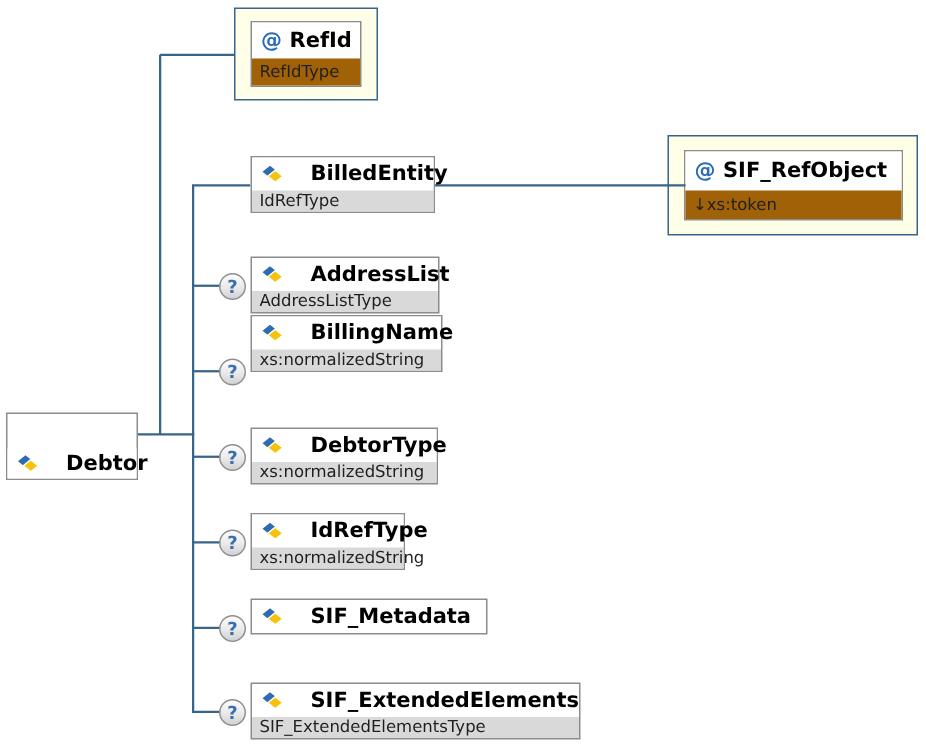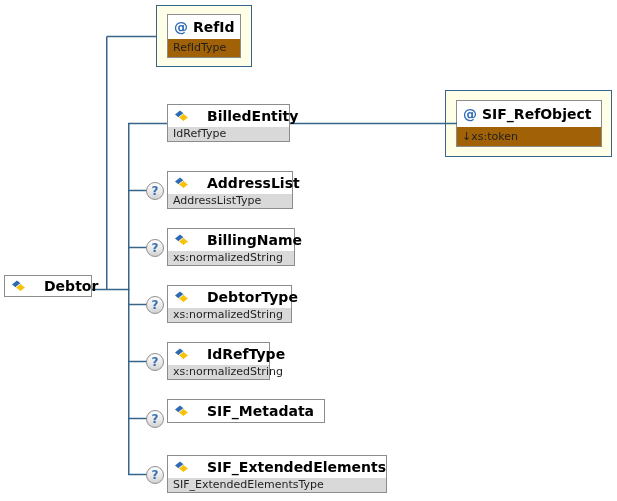--- a/index.html
+++ b/index.html
@@ -22,21 +22,21 @@
   .node .name{font-weight:bold;color:#000;font-size:14px;}
   .node .type{
     background:#d9d9d9;color:#1f1f1f;font-size:11px;
     padding:0 4px 0 5px;white-space:nowrap;
   }
   
   .child .title{height:22px;}
   .child .type{height:14px;line-height:14px;}
 
   
-  #debtor .title{height:20px;}
+  #debtor .title{height:20px;margin-top:23px;}
   #debtor .type{height:16px;line-height:16px;}
 
   
   .attr-container{
     position:absolute;box-sizing:border-box;background:#ffffe8;
     border:1.5px solid #36648b;
   }
   .attr-box{position:absolute;box-sizing:border-box;background:#fff;border:1px solid #8c8c8c;}
   .attr-box .title{display:flex;align-items:center;gap:5px;padding:0 6px;background:#fff;white-space:nowrap;}
   .attr-box .name{font-weight:bold;font-size:14px;color:#000;}
@@ -126,21 +126,21 @@
         <svg width="15" height="12" viewBox="0 0 15 12">
             <path d="M1 4.5 L6 0.5 L11 4.5 L6 8.5 Z" fill="#2f6bb3"></path>
             <path d="M4.5 7.5 L9.5 3.5 L14.5 7.5 L9.5 11.5 Z" fill="#f6c20a" stroke="#ffffff" stroke-width="1"></path>
           </svg>
       </span>
       <span class="name">AddressList</span>
     </div>
     <div class="type">AddressListType</div>
   </div>
 
-  <div class="node child" style="left:167px;top:228px;width:128px">
+  <div class="node child" style="left:167px;top:210px;width:128px">
     <div class="title">
       <span class="el-icon">
         <svg width="15" height="12" viewBox="0 0 15 12">
             <path d="M1 4.5 L6 0.5 L11 4.5 L6 8.5 Z" fill="#2f6bb3"></path>
             <path d="M4.5 7.5 L9.5 3.5 L14.5 7.5 L9.5 11.5 Z" fill="#f6c20a" stroke="#ffffff" stroke-width="1"></path>
           </svg>
       </span>
       <span class="name">BillingName</span>
     </div>
     <div class="type">xs:normalizedString</div>

